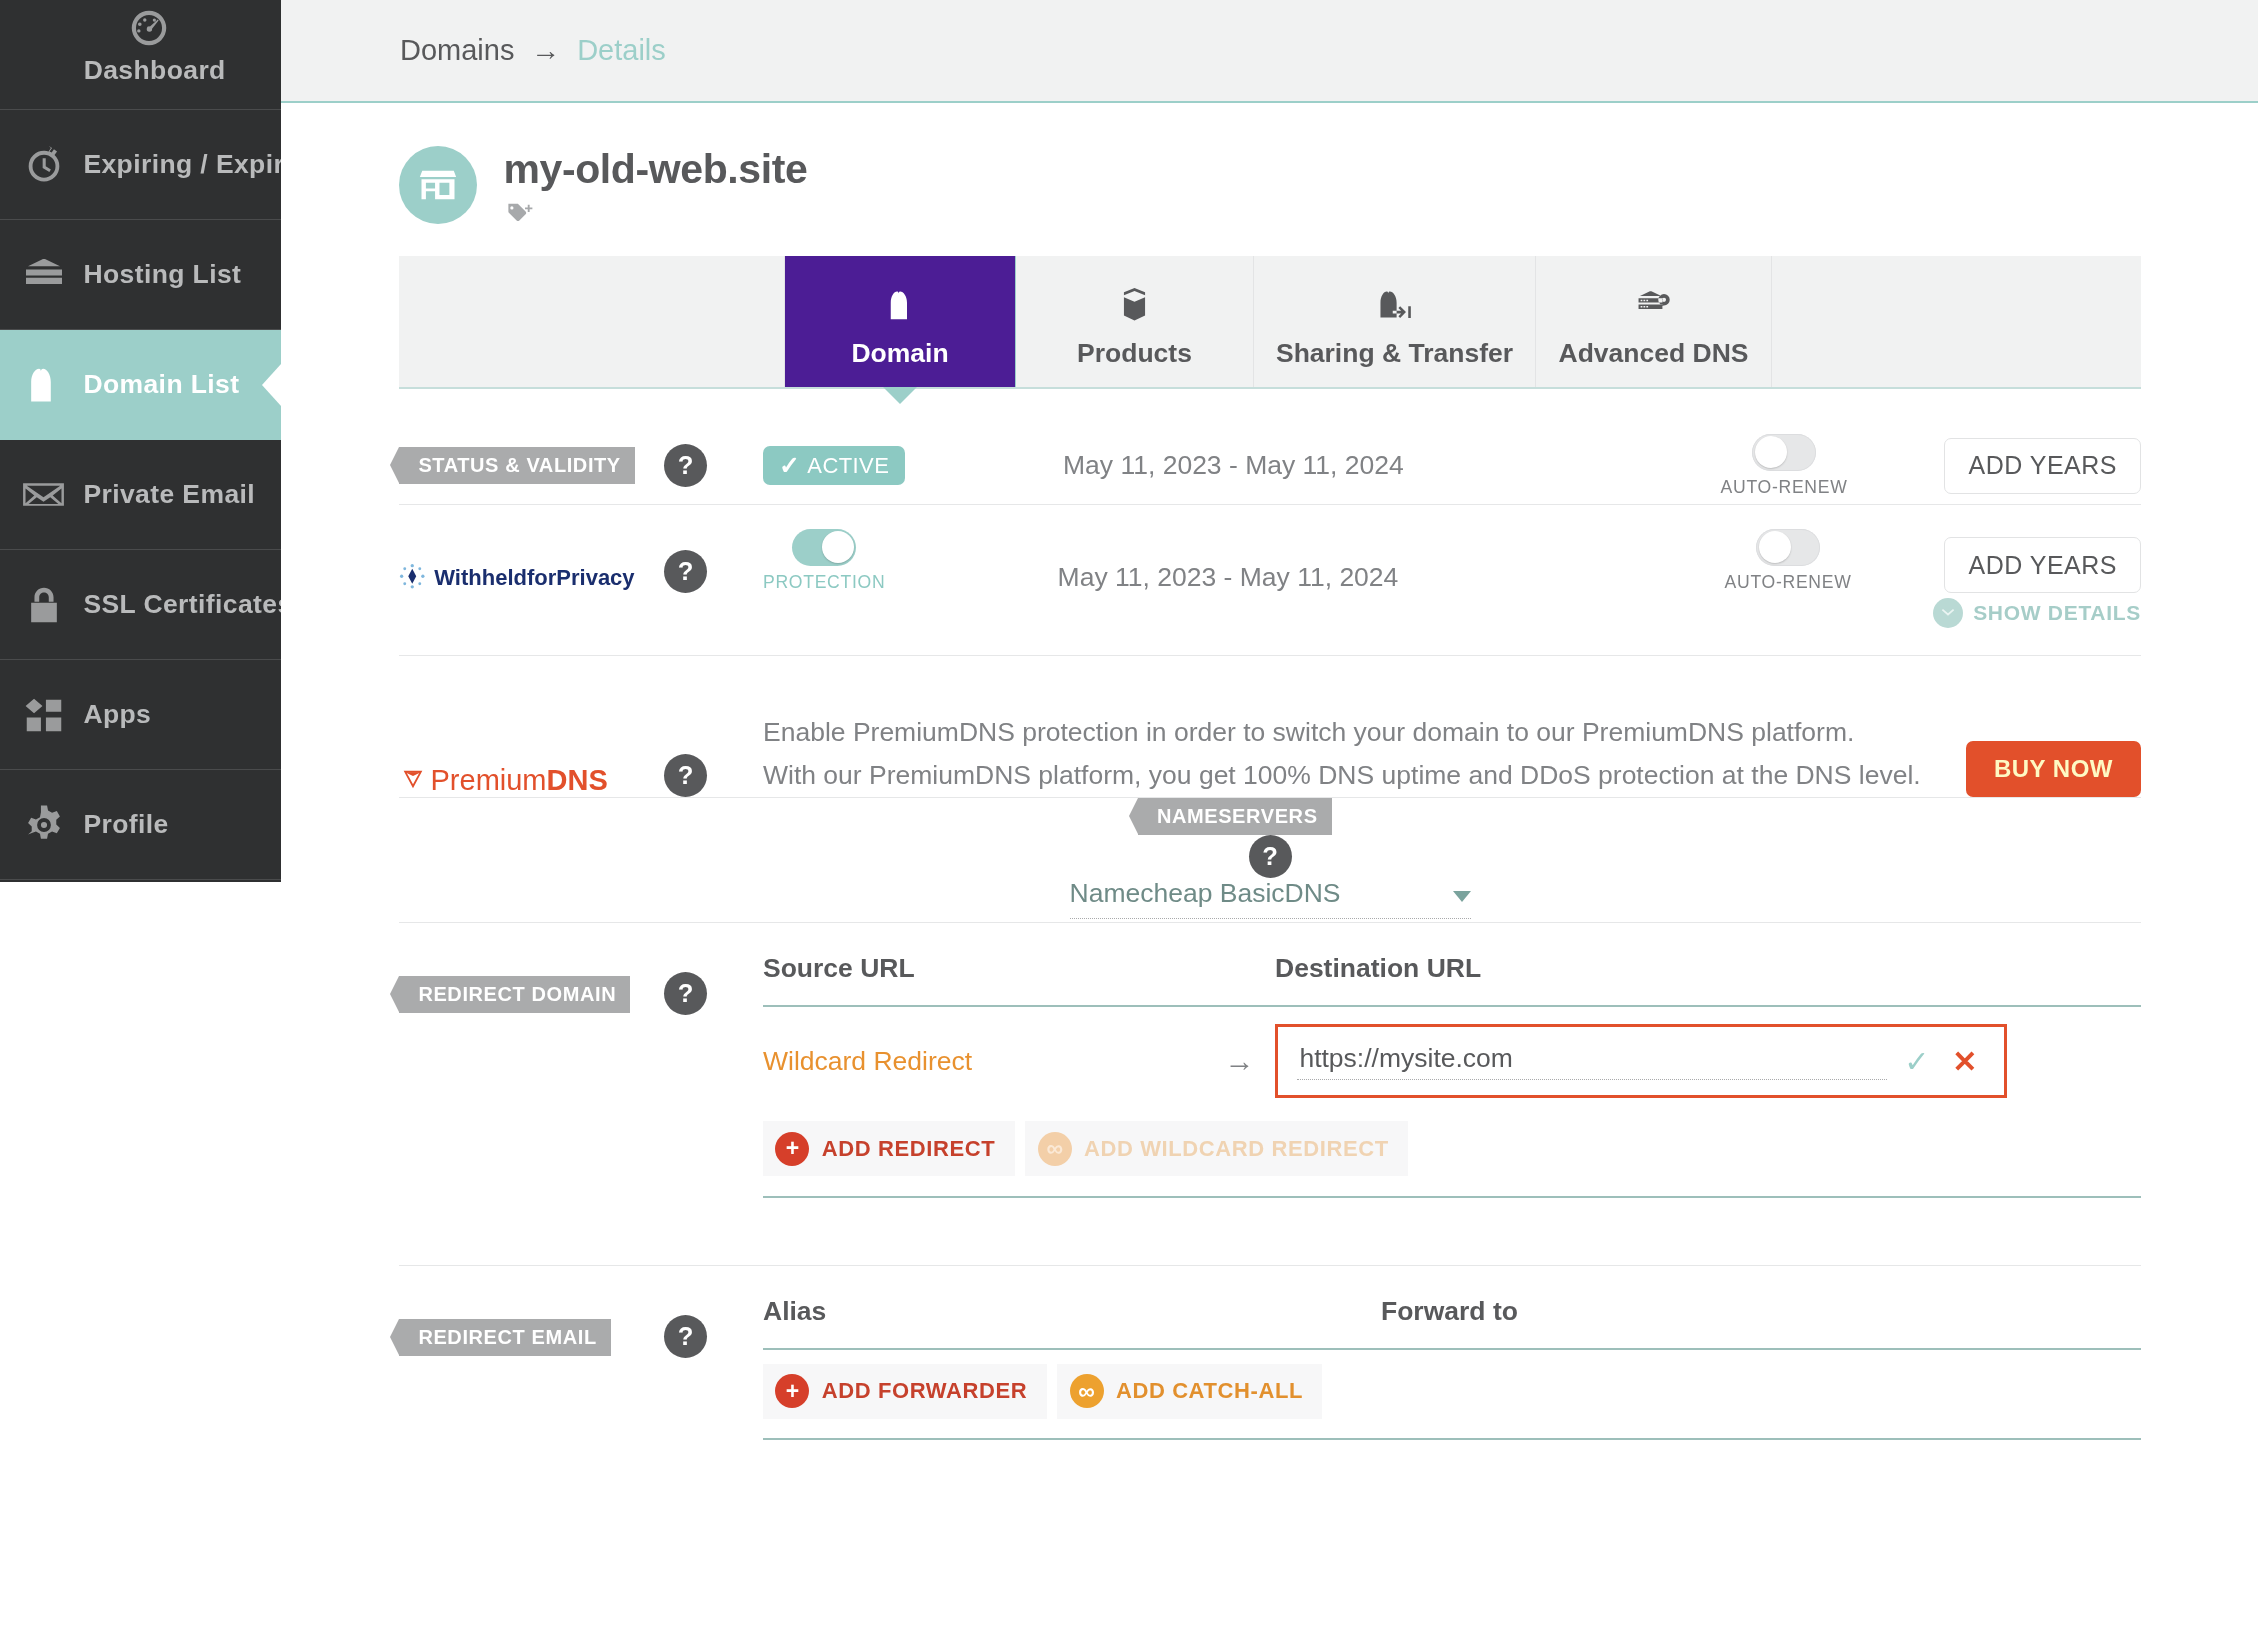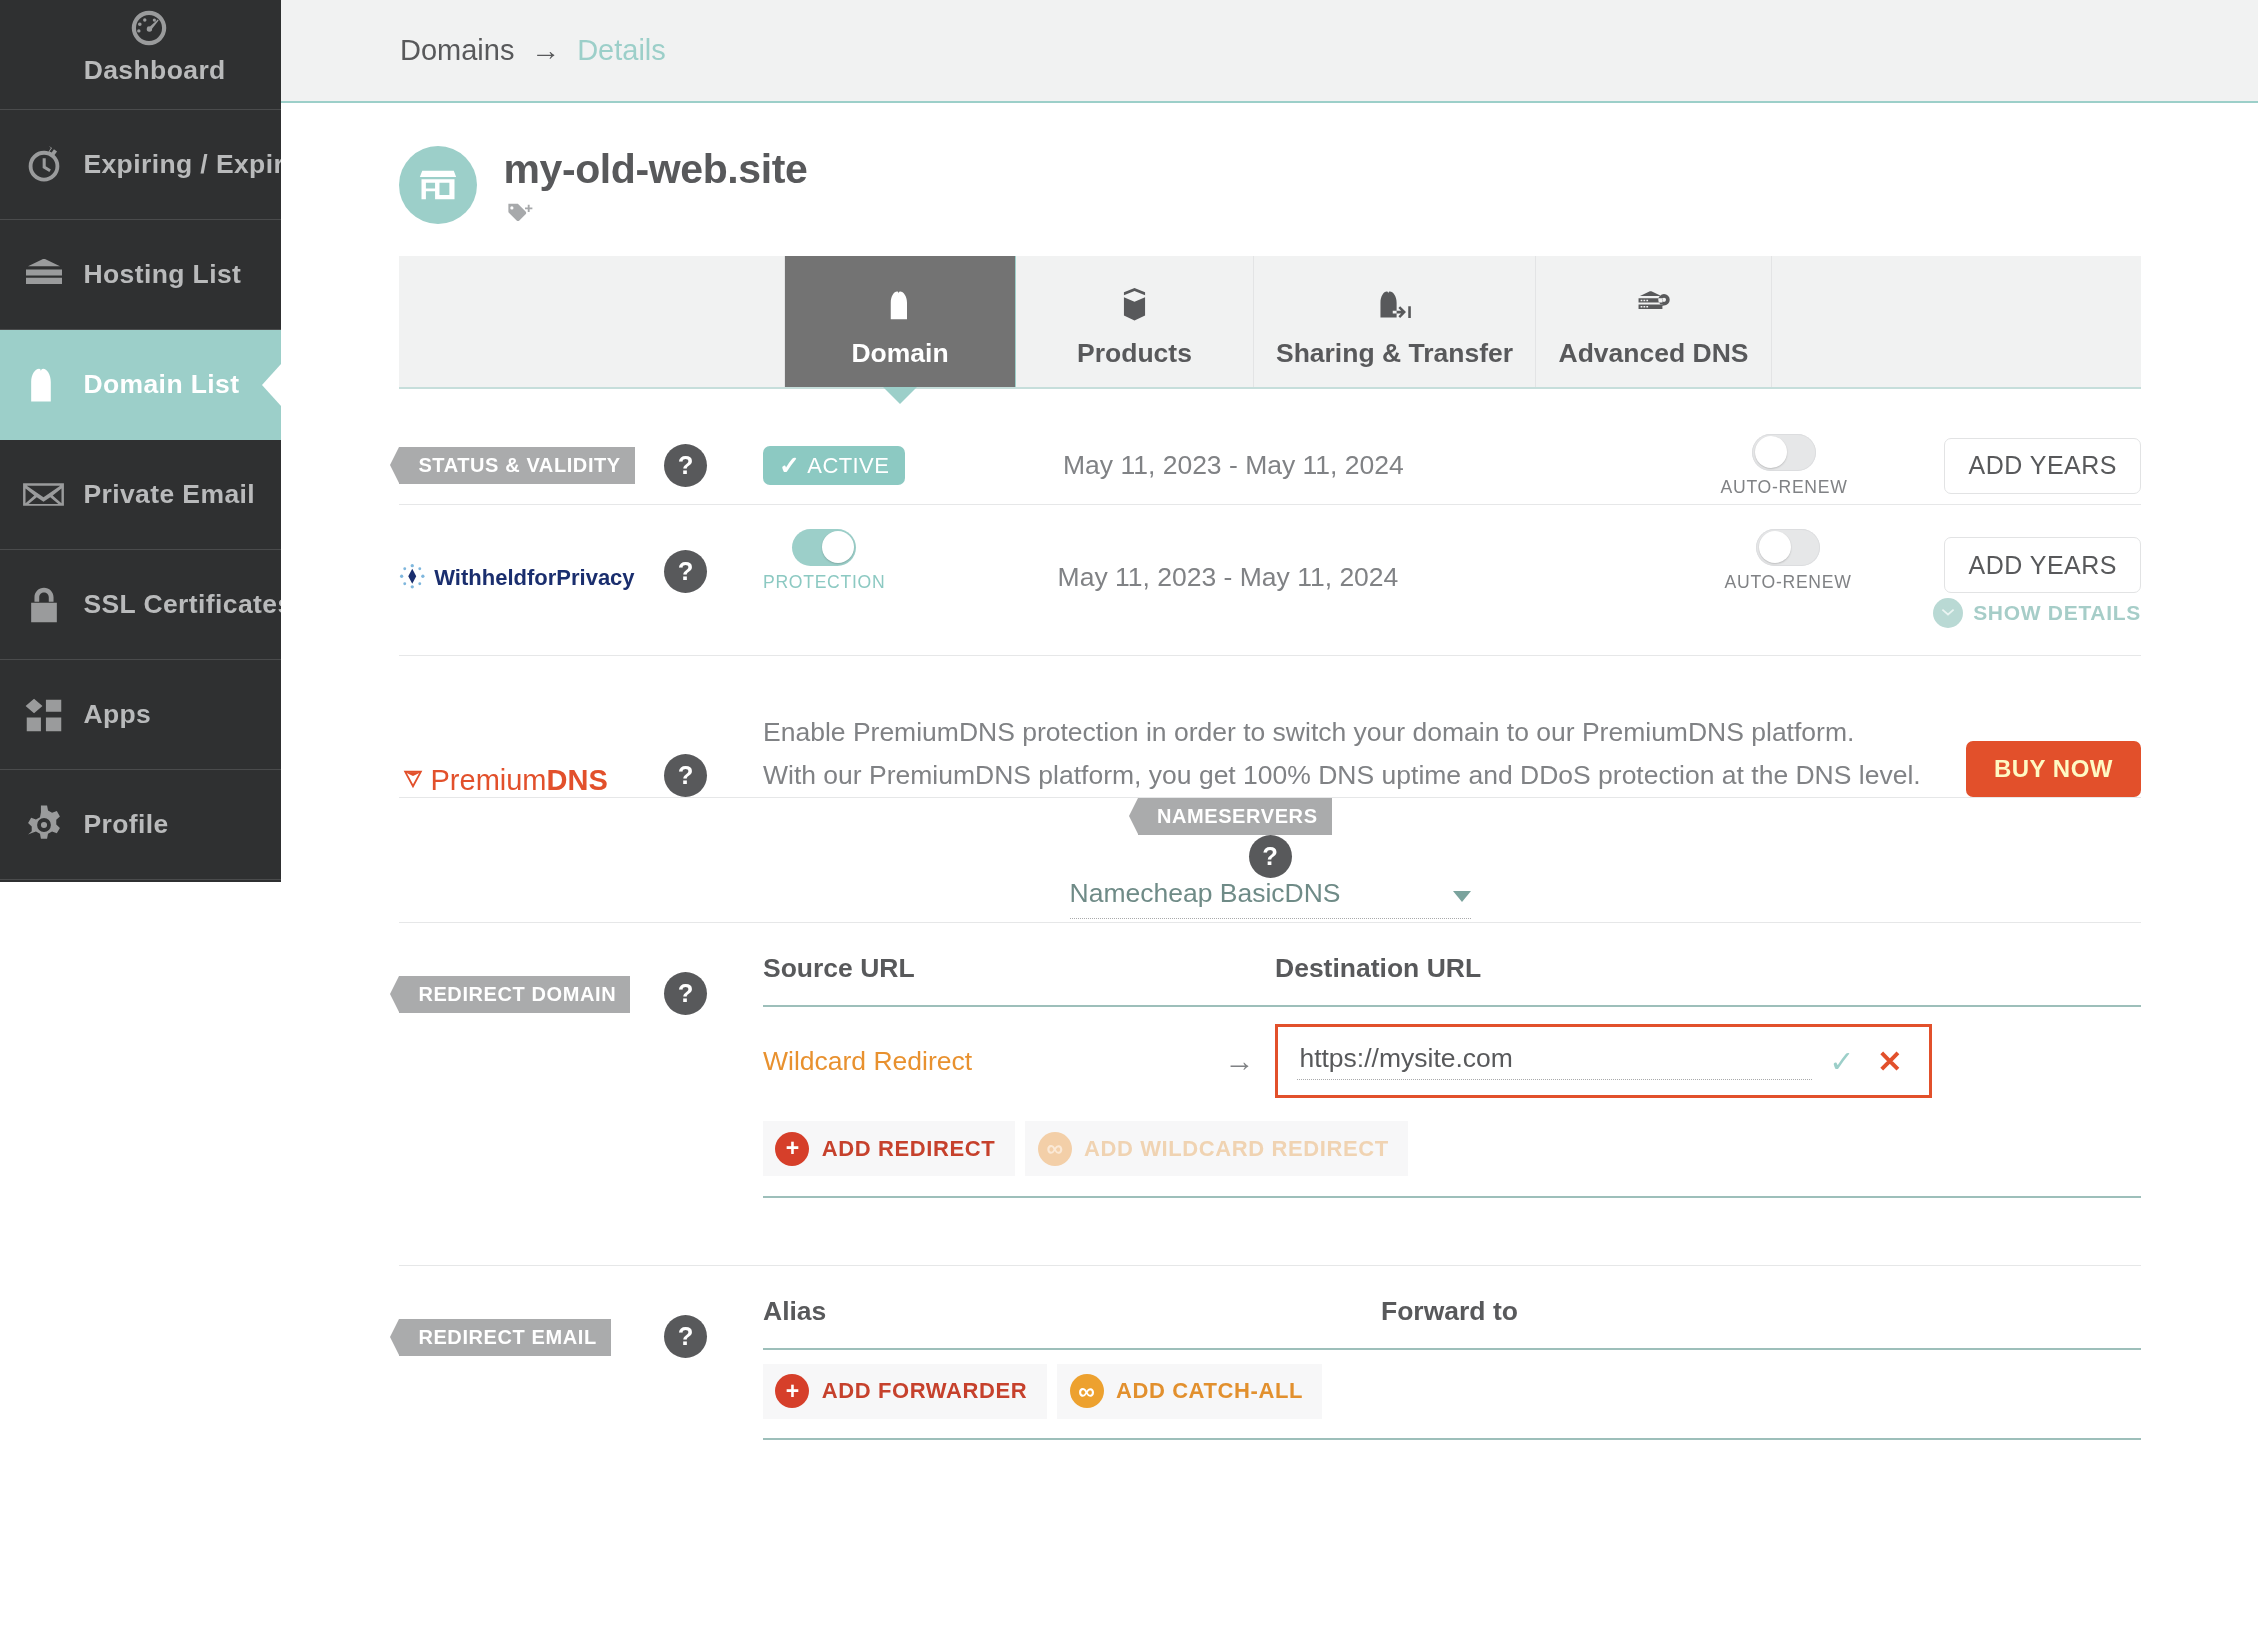--- a/index.html
+++ b/index.html
@@ -112,21 +112,21 @@
     cursor: pointer;
     position: relative;
   }
   .tab.spacer-left { width: 386px; border-right: 1.8px solid #e3e4e5; cursor: default; }
   .tab.spacer-right { flex: 1; border-right: none; cursor: default; }
   .tab-ico { height: 51px; display: flex; align-items: flex-end; }
   .tab-label {
     font-size: 26.5px; font-weight: bold; color: #58595b;
     margin-top: 14px; white-space: nowrap;
   }
-  .tab.active { background: #737373; border-right-color: #9ccfc9; }
+  .tab.active { background: #4c1d95; border-right-color: #9ccfc9; }
   .tab.active .tab-label { color: #ffffff; }
   .tab.active svg { fill: #ffffff; }
   .tab svg { fill: #58595b; }
   .tab.active .caret {
     position: absolute; left: 50%; bottom: -17px;
     transform: translateX(-50%);
     width: 0; height: 0;
     border-left: 17px solid transparent;
     border-right: 17px solid transparent;
     border-top: 17px solid #9ccfc9;
@@ -594,21 +594,21 @@
         </div>
         <div class="teal-rule"></div>
 
         <div style="display:flex; align-items:center; height:109px;">
           <div style="width:441px;">
             <span class="wildcard-link">Wildcard Redirect</span>
           </div>
           <div style="width:71px; text-align:center;">
             <span class="arrow-mid">→</span>
           </div>
-          <div class="dest-box" style="width:657px;align-items:center;">
+          <div class="dest-box" style="width:732px;align-items:center;">
             <input class="dest-input" type="text" value="https://mysite.com" style="">
             <span class="dest-check">✓</span>
             <span class="dest-x">✕</span>
           </div>
         </div>
 
         <div style="display:flex; align-items:center; margin-top:5.3px;">
           <span class="pill-btn">
             <span class="pico red">
                 <span class="glyph">+</span>

